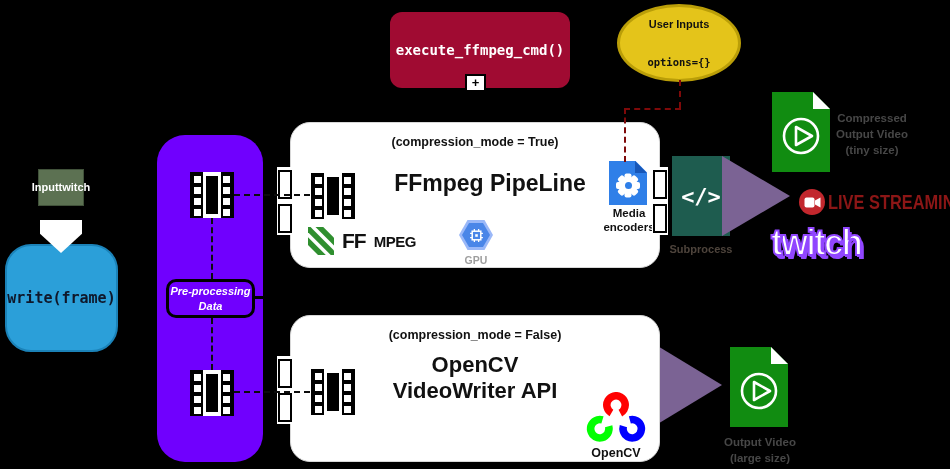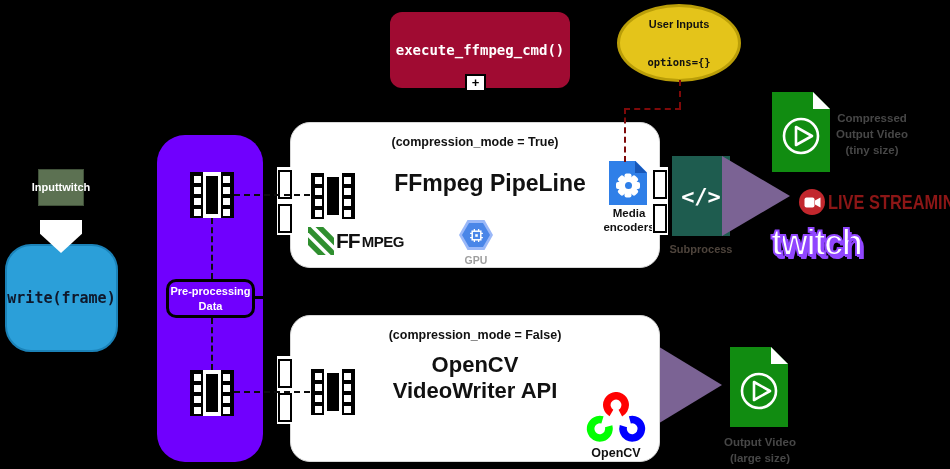--- a/index.html
+++ b/index.html
@@ -34,40 +34,40 @@
   .down-arrow{left:40px;top:220px;width:42px;height:33px;background:#fff;z-index:3;
               clip-path:polygon(0 0,100% 0,100% 42%,50% 100%,0 42%);}
   .write-box{left:5px;top:244px;width:113px;height:108px;background:#2B9FD9;border-radius:26px;
              border:2px solid #1B82B8;display:flex;align-items:center;justify-content:center;
              color:#0f172a;font-weight:bold;font-size:15px;z-index:2;}
 
   
   .violet-rect{left:157px;top:135px;width:106px;height:327px;background:#7000FE;border-radius:28px;z-index:1;}
   .preproc{left:166px;top:279px;width:89px;height:39px;background:#7000FE;border:3px solid #000;
            border-radius:10px;color:#fff;font-weight:bold;font-size:11px;line-height:1.3;
-           display:flex;flex-direction:column;align-items:center;justify-content:center;z-index:3;}
+           display:flex;flex-direction:column;align-items:center;justify-content:center;z-index:3;font-style:italic;}
   .preproc-tick{left:254px;top:296px;width:9px;height:3px;background:#000;z-index:3;}
 
   .film{width:44px;height:46px;z-index:5;}
 
   
   .wbox{width:370px;height:146px;background:#fff;border-radius:20px;border:1px solid #d8d8d8;z-index:2;}
   .ffmpeg-box{left:290px;top:122px;}
   .opencv-box{left:290px;top:315px;height:147px;}
   .mode-text{left:0;top:12px;width:100%;color:#111;font-weight:bold;font-size:12.5px;}
   .box-title{left:0;top:47px;width:100%;color:#111;font-weight:bold;font-size:23px;padding-left:30px;}
   .box-title2{left:0;top:36px;width:100%;color:#111;font-weight:bold;font-size:22px;line-height:1.2;}
 
   
   .port{width:16px;height:68px;background:#fff;display:flex;flex-direction:column;gap:5px;
         align-items:center;justify-content:center;z-index:3;}
   .port .cell{width:10px;height:25px;background:#fff;border:2px solid #000;}
 
   
-  .ffl{left:17px;top:103px;height:30px;display:flex;align-items:center;gap:2px;}
+  .ffl{left:17px;top:103px;height:30px;display:flex;align-items:center;gap:8px;}
   .ffl .t1{font-weight:bold;font-size:21px;color:#111;letter-spacing:-1px;}
   .ffl .t2{font-weight:bold;font-size:15px;color:#111;letter-spacing:-0.5px;}
 
   
   .hexwrap{left:168px;top:97px;width:34px;height:30px;}
   .hex{clip-path:polygon(25% 0,75% 0,100% 50%,75% 100%,25% 100%,0 50%);}
   .hex-outer{position:absolute;inset:0;background:#9AB8F8;}
   .hex-inner{position:absolute;inset:3px;background:#4A86E8;display:flex;align-items:center;justify-content:center;}
   .gpu-label{left:160px;top:131px;width:50px;color:#9E9E9E;font-weight:bold;font-size:10.5px;}
 

